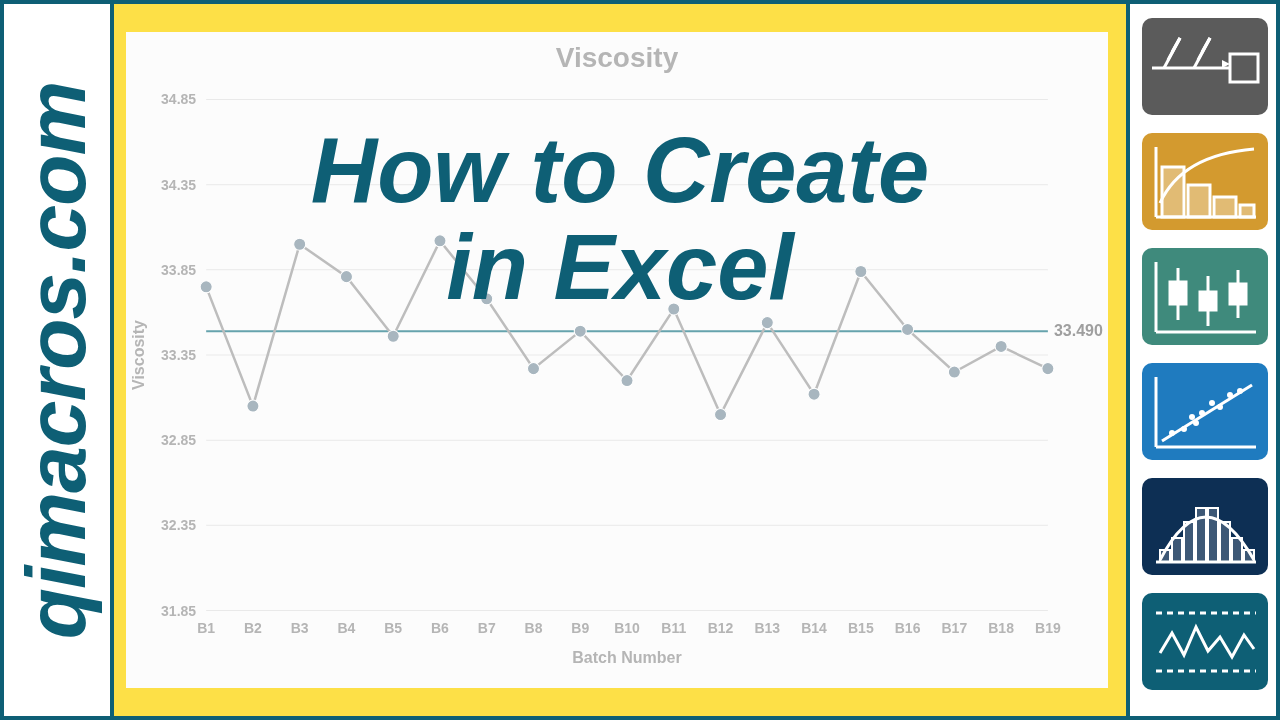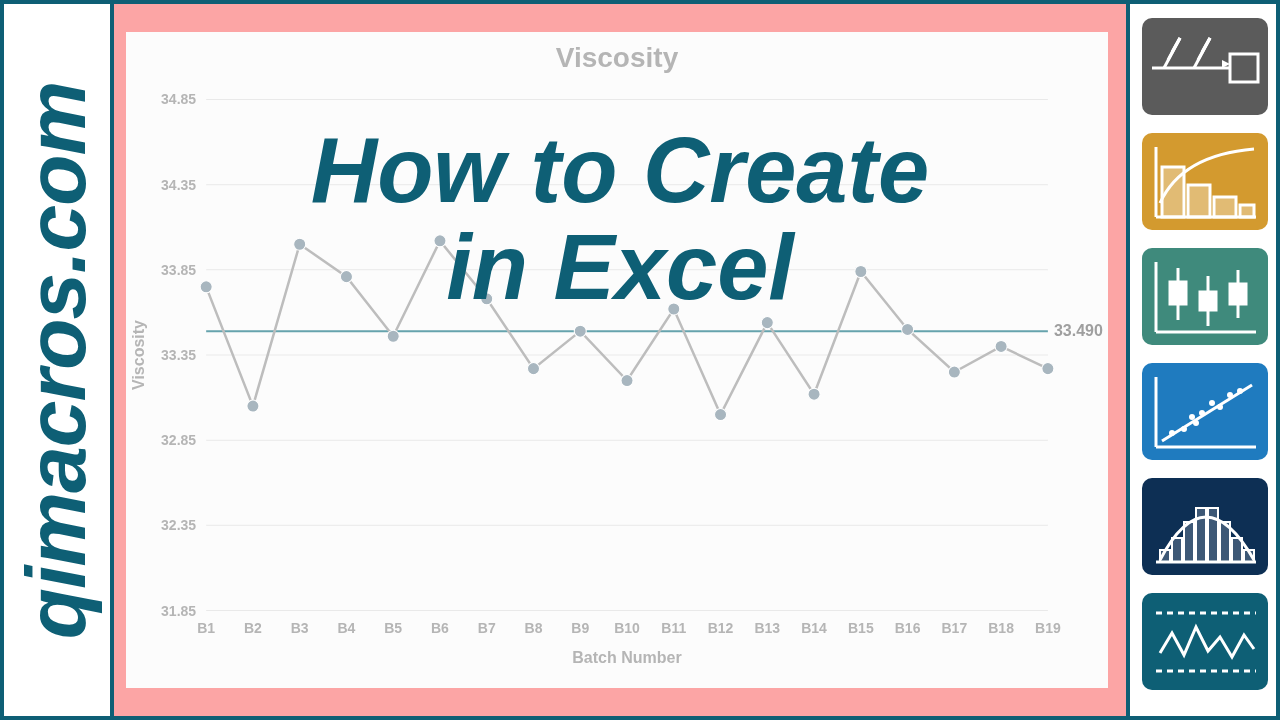--- a/index.html
+++ b/index.html
@@ -24,21 +24,21 @@
     font-size: 84px;
     font-weight: 700;
     font-style: italic;
     color: #0e5f75;
     font-family: Arial, Helvetica, sans-serif;
     letter-spacing: -1px;
   }
   .center {
     flex: 1;
     position: relative;
-    background: #fca5a5;
+    background: #fde047;
   }
   .right-rail {
     width: 150px;
     border-left: 4px solid #0e5f75;
     padding: 14px 12px;
     display: flex;
     flex-direction: column;
     gap: 18px;
     background: #fff;
   }

